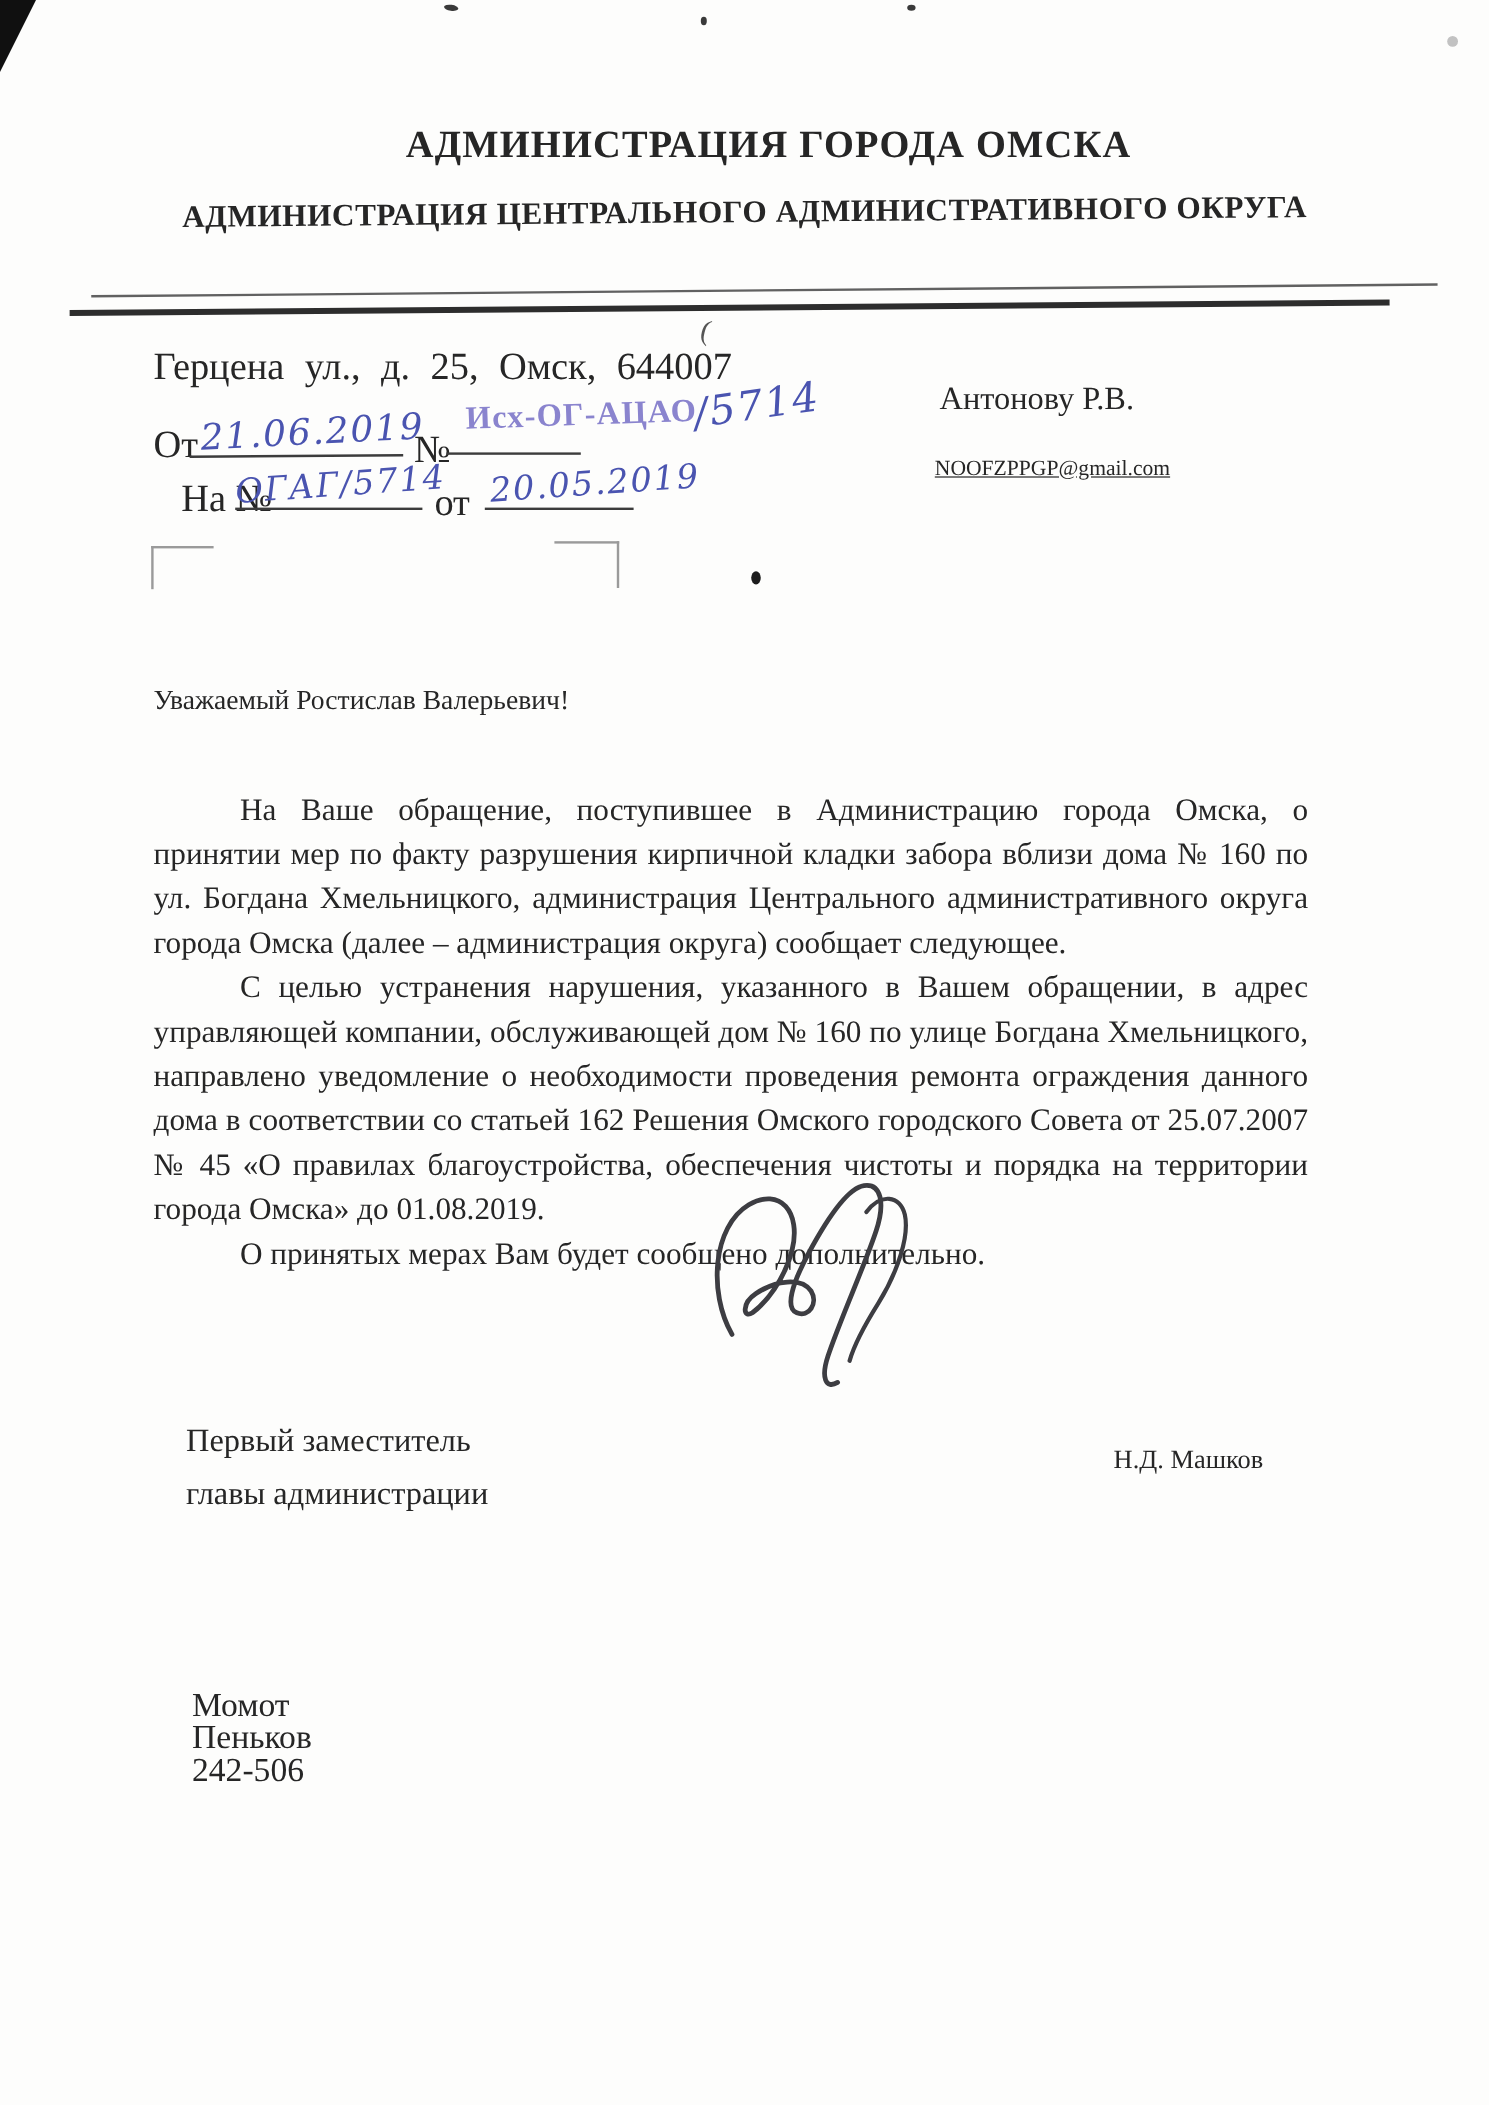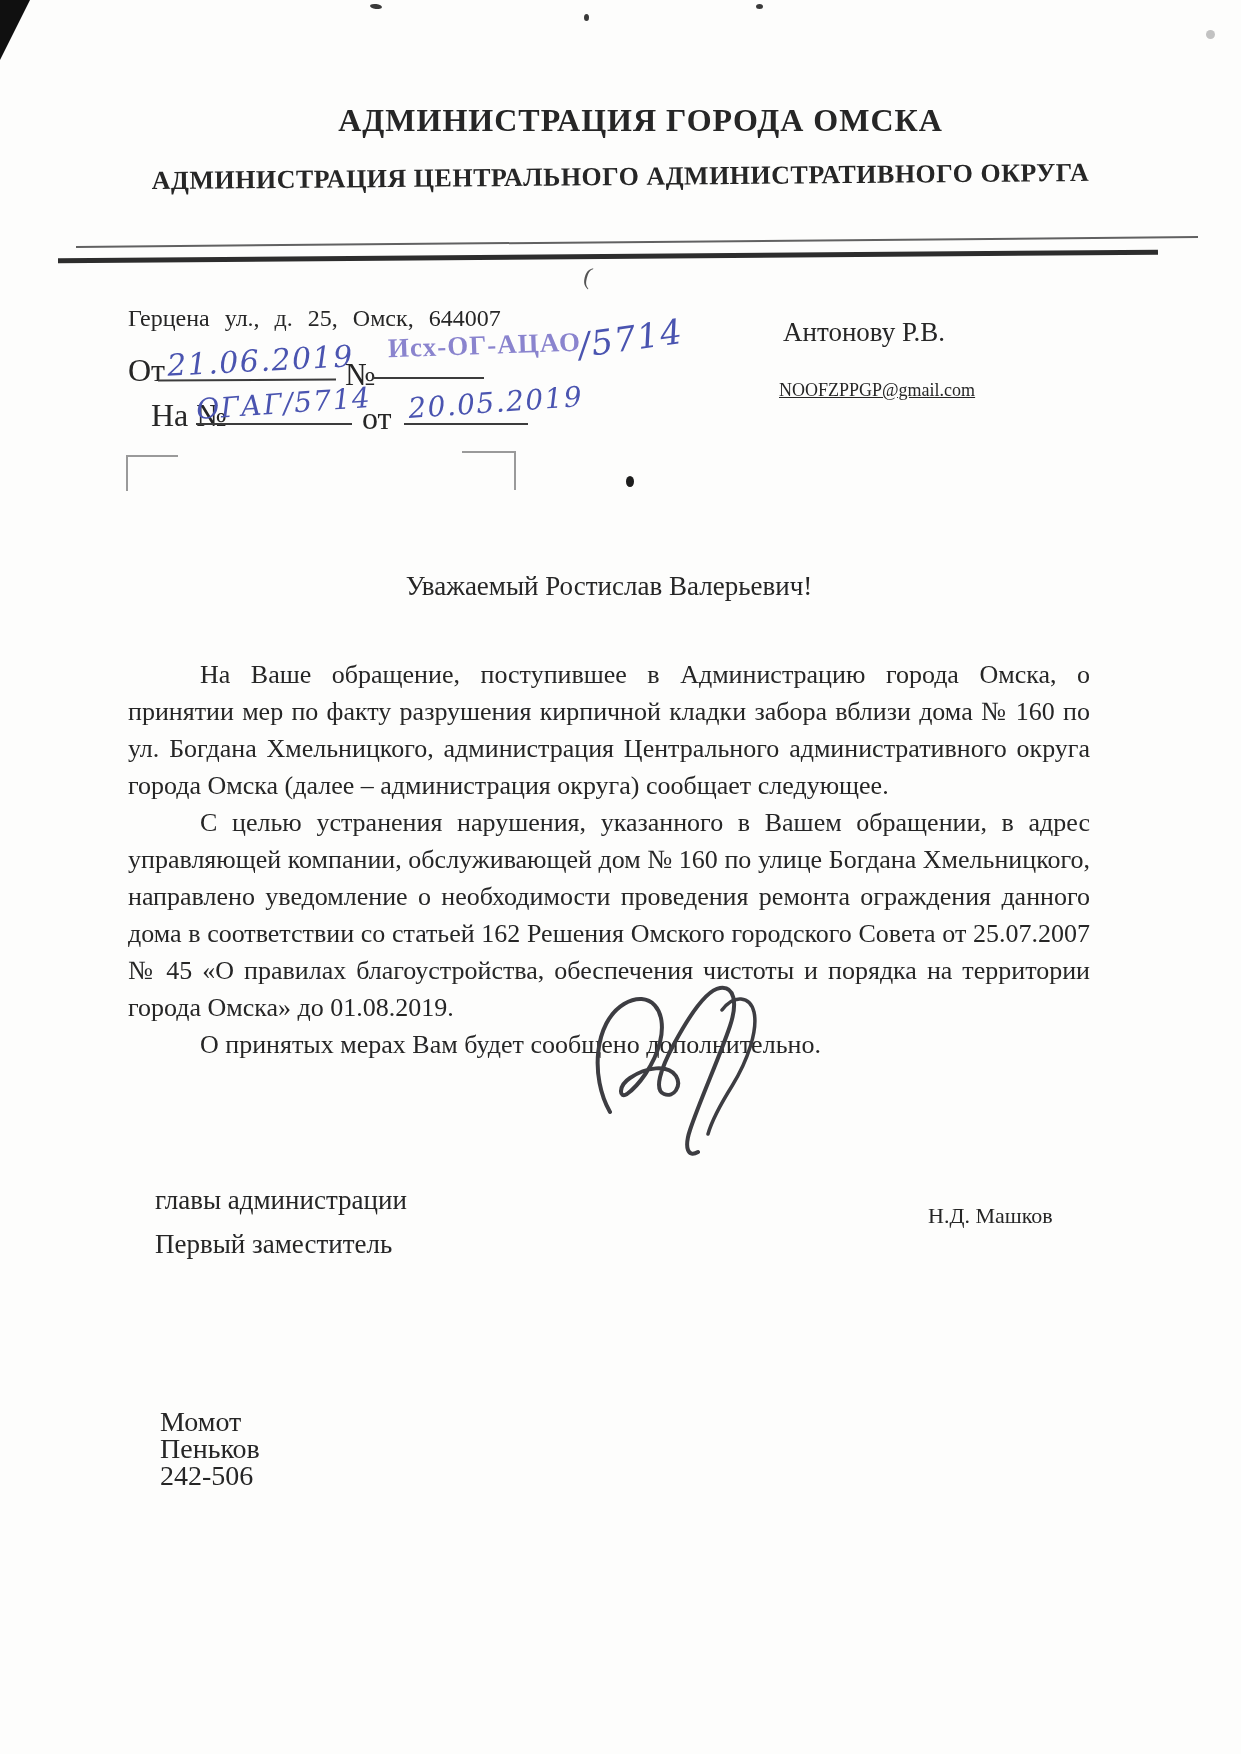--- a/index.html
+++ b/index.html
@@ -8,32 +8,32 @@
     font-family:"Liberation Serif","DejaVu Serif",serif;color:#262626;
     overflow:hidden;margin:0 auto;
   }
   .abs{position:absolute;}
   
   .org1{left:0;top:102px;width:1241px;text-align:center;font-size:32px;font-weight:bold;letter-spacing:1px;padding-left:20px;}
   .org2{left:0;top:162px;width:1241px;text-align:center;font-size:26px;font-weight:bold;letter-spacing:.5px;transform:rotate(-0.5deg);}
   .rule-thin{left:76px;top:241px;width:1122px;height:2px;background:#616161;transform:rotate(-0.5deg);}
   .rule-thick{left:58px;top:254px;width:1100px;height:5px;background:#2d2d2d;transform:rotate(-0.45deg);}
   
-  .address{left:128px;top:305px;font-size:24px;word-spacing:9px;}
+  .address{left:128px;top:287px;font-size:32px;word-spacing:9px;}
   .formtext{font-size:32px;}
   .hand{font-family:"DejaVu Serif",serif;font-style:italic;color:#4a54b0;letter-spacing:1.5px;}
   .uline{height:2px;background:#3c3c3c;}
   .stamp{font-size:27px;font-weight:bold;color:#7b74c8;letter-spacing:1px;opacity:.88;transform:rotate(-2deg);}
   .bracket-l{width:50px;height:34px;border-top:2px solid #9a9a9a;border-left:2px solid #9a9a9a;}
   .bracket-r{width:52px;height:37px;border-top:2px solid #9a9a9a;border-right:2px solid #9a9a9a;}
   
   .rname{left:783px;top:317px;font-size:27px;}
   .remail{left:779px;top:380px;font-size:18px;text-decoration:underline;}
   
-  .salutation{left:128px;top:571px;width:962px;text-align:center;font-size:27px;}
+  .salutation{left:128px;top:571px;width:962px;text-align:left;font-size:23px;}
   .body-text{left:128px;top:620px;width:962px;margin-top:36px;}
   .body-text p{margin:0;font-size:26px;line-height:37px;text-align:justify;text-indent:72px;}
   
   .sig-title{left:155px;top:1178px;font-size:27px;line-height:44px;}
   .sig-name{left:928px;top:1203px;font-size:22px;}
   
   .footer{left:160px;top:1408px;font-size:28px;line-height:27px;}
   
   .corner-wedge{left:0;top:0;width:0;height:0;border-top:60px solid #101010;border-right:30px solid transparent;}
   .speck{background:#3a3a3a;border-radius:50%;}
@@ -87,22 +87,22 @@
     <p>О принятых мерах Вам будет сообщено дополнительно.</p>
   </div>
 
   <div class="abs" style="left:572px;top:982px;">
     <svg width="215" height="185" viewBox="0 0 215 185">
       <path d="M38,130 C18,95 22,40 52,22 C78,7 96,28 88,60 C82,84 66,104 55,112 C47,117 46,104 58,96 C74,85 96,82 104,94 C110,104 102,116 92,112 C82,108 88,88 102,62 C116,36 134,8 148,6 C162,4 166,20 158,44 C148,74 128,118 118,148 C112,166 116,176 126,170" fill="none" stroke="#3d3d42" stroke-width="4" stroke-linecap="round"></path>
       <path d="M150,28 C162,12 178,14 182,30 C186,48 176,78 160,104 C150,120 140,138 136,152" fill="none" stroke="#3d3d42" stroke-width="3.5" stroke-linecap="round"></path>
     </svg>
   </div>
   <div class="abs sig-title">
+    <div>Первый заместитель</div>
     <div>главы администрации</div>
-    <div>Первый заместитель</div>
   </div>
   <div class="abs sig-name">Н.Д. Машков</div>
 
   <div class="abs footer">
     <div>Момот</div>
     <div>Пеньков</div>
     <div>242-506</div>
   </div>
 
 </div>

